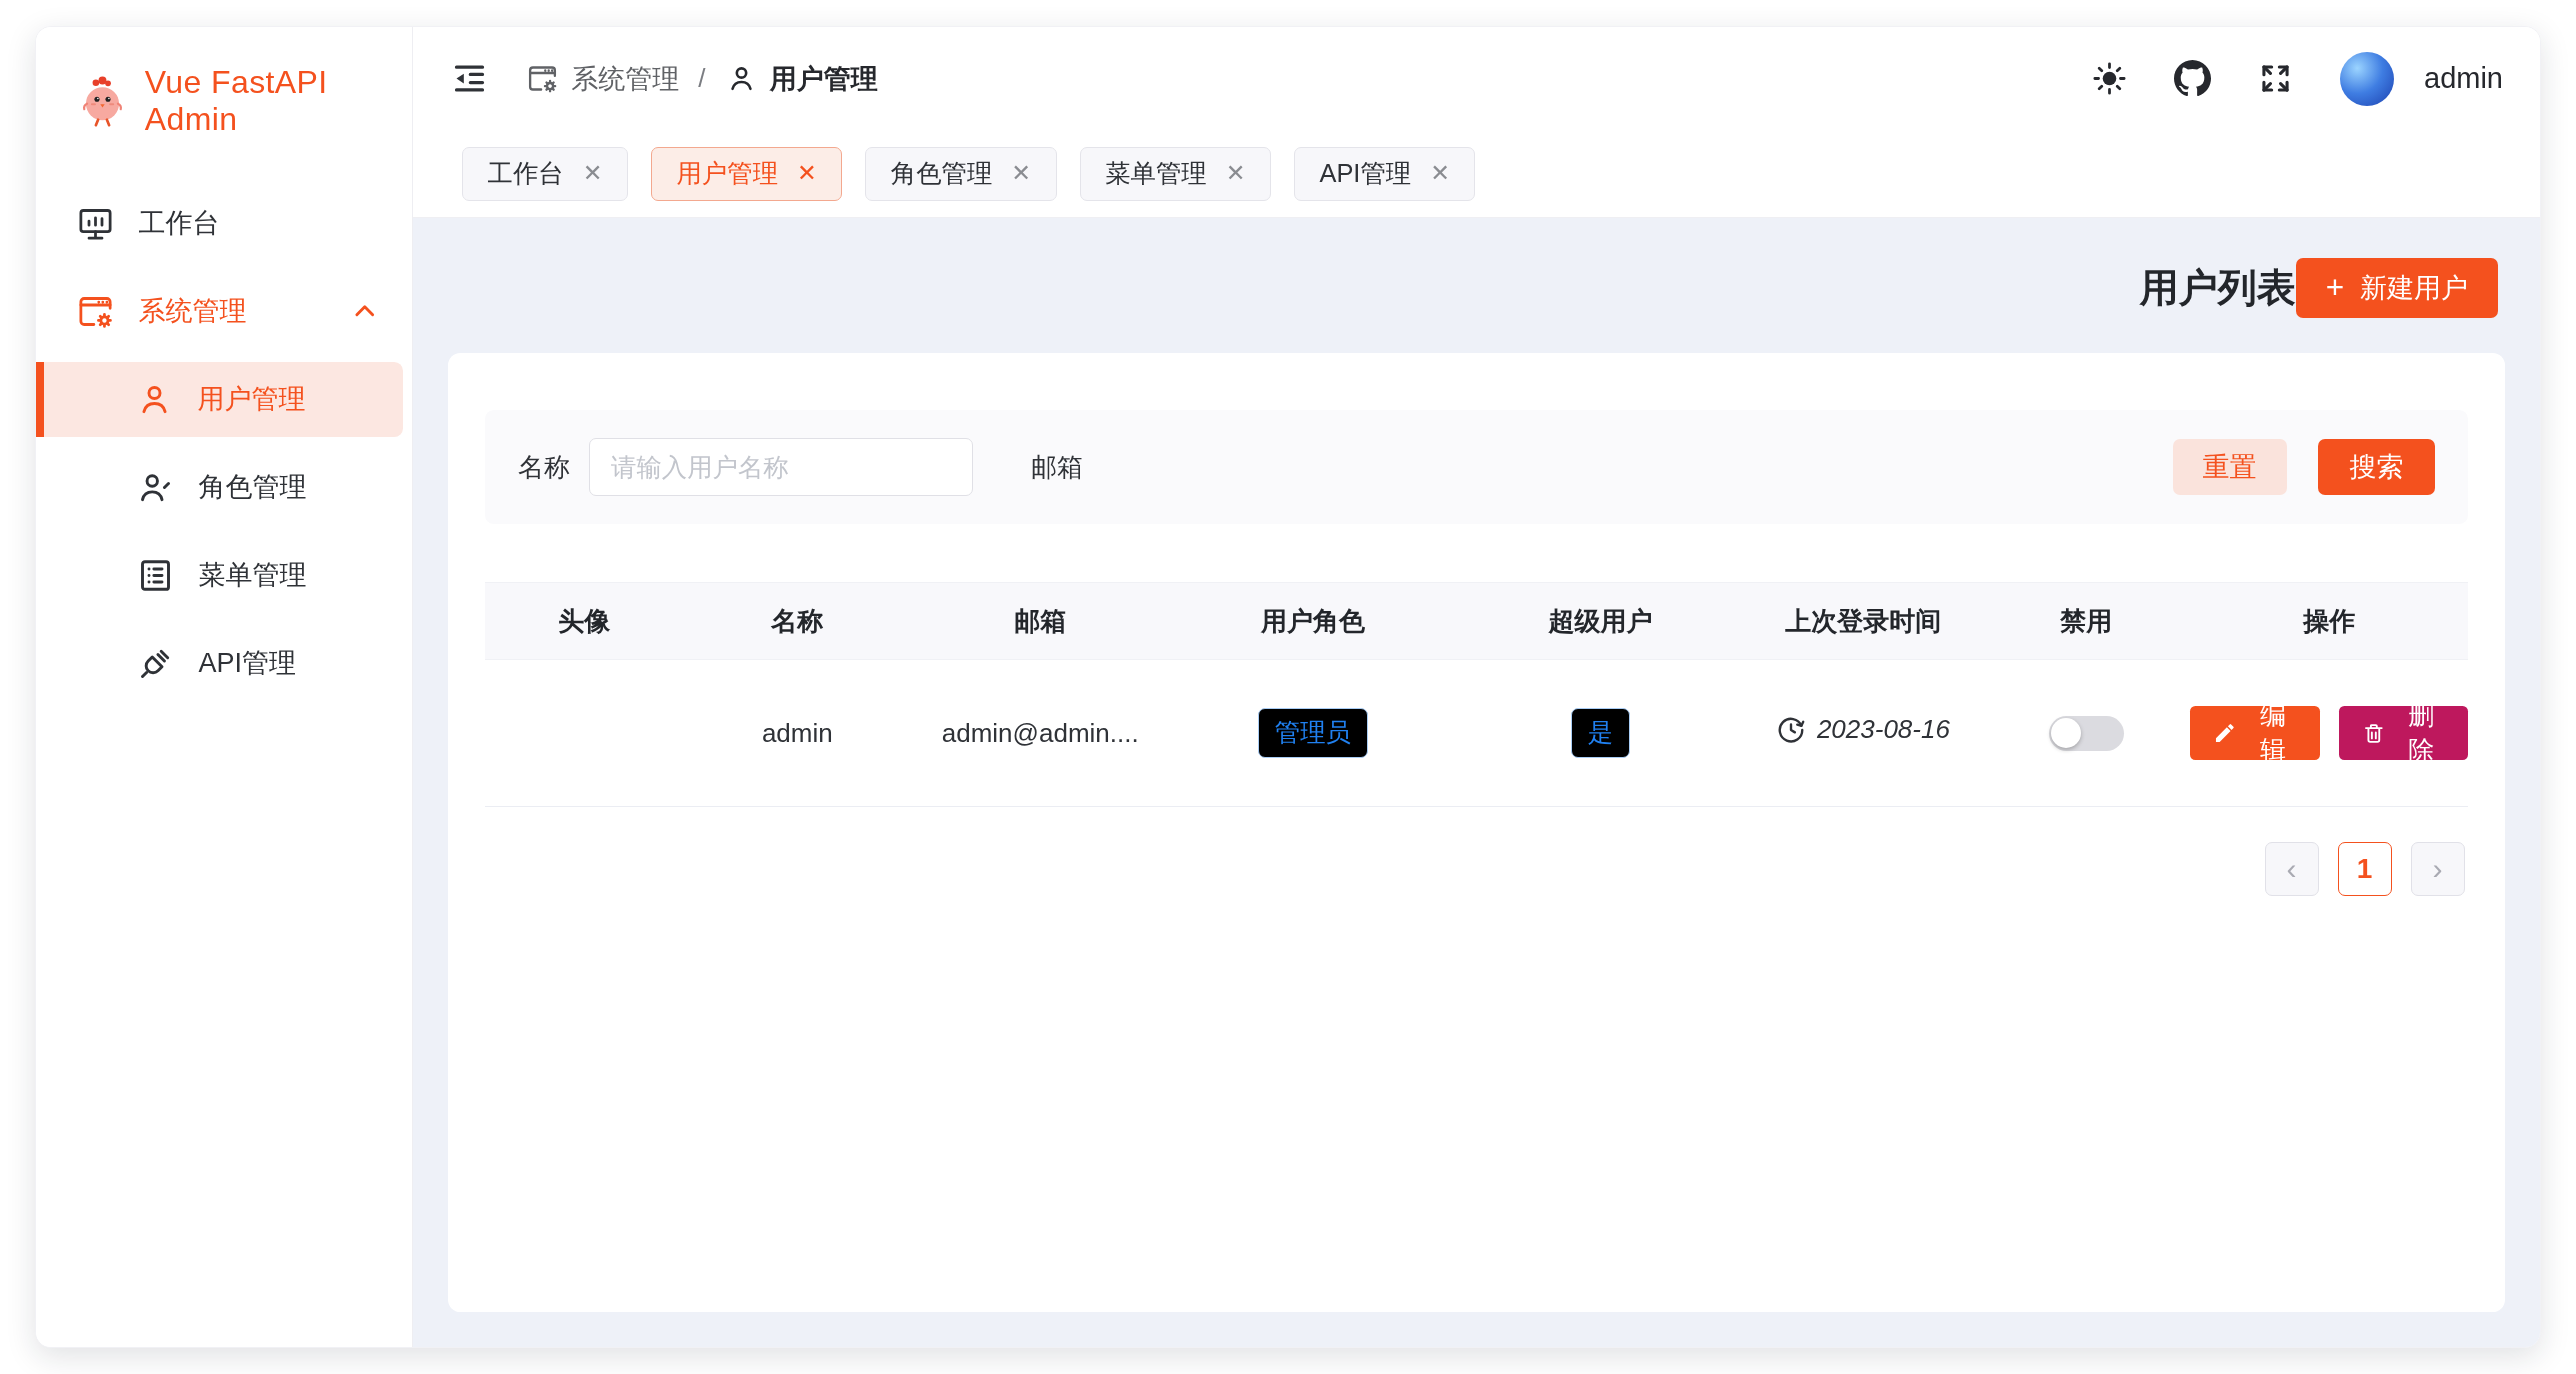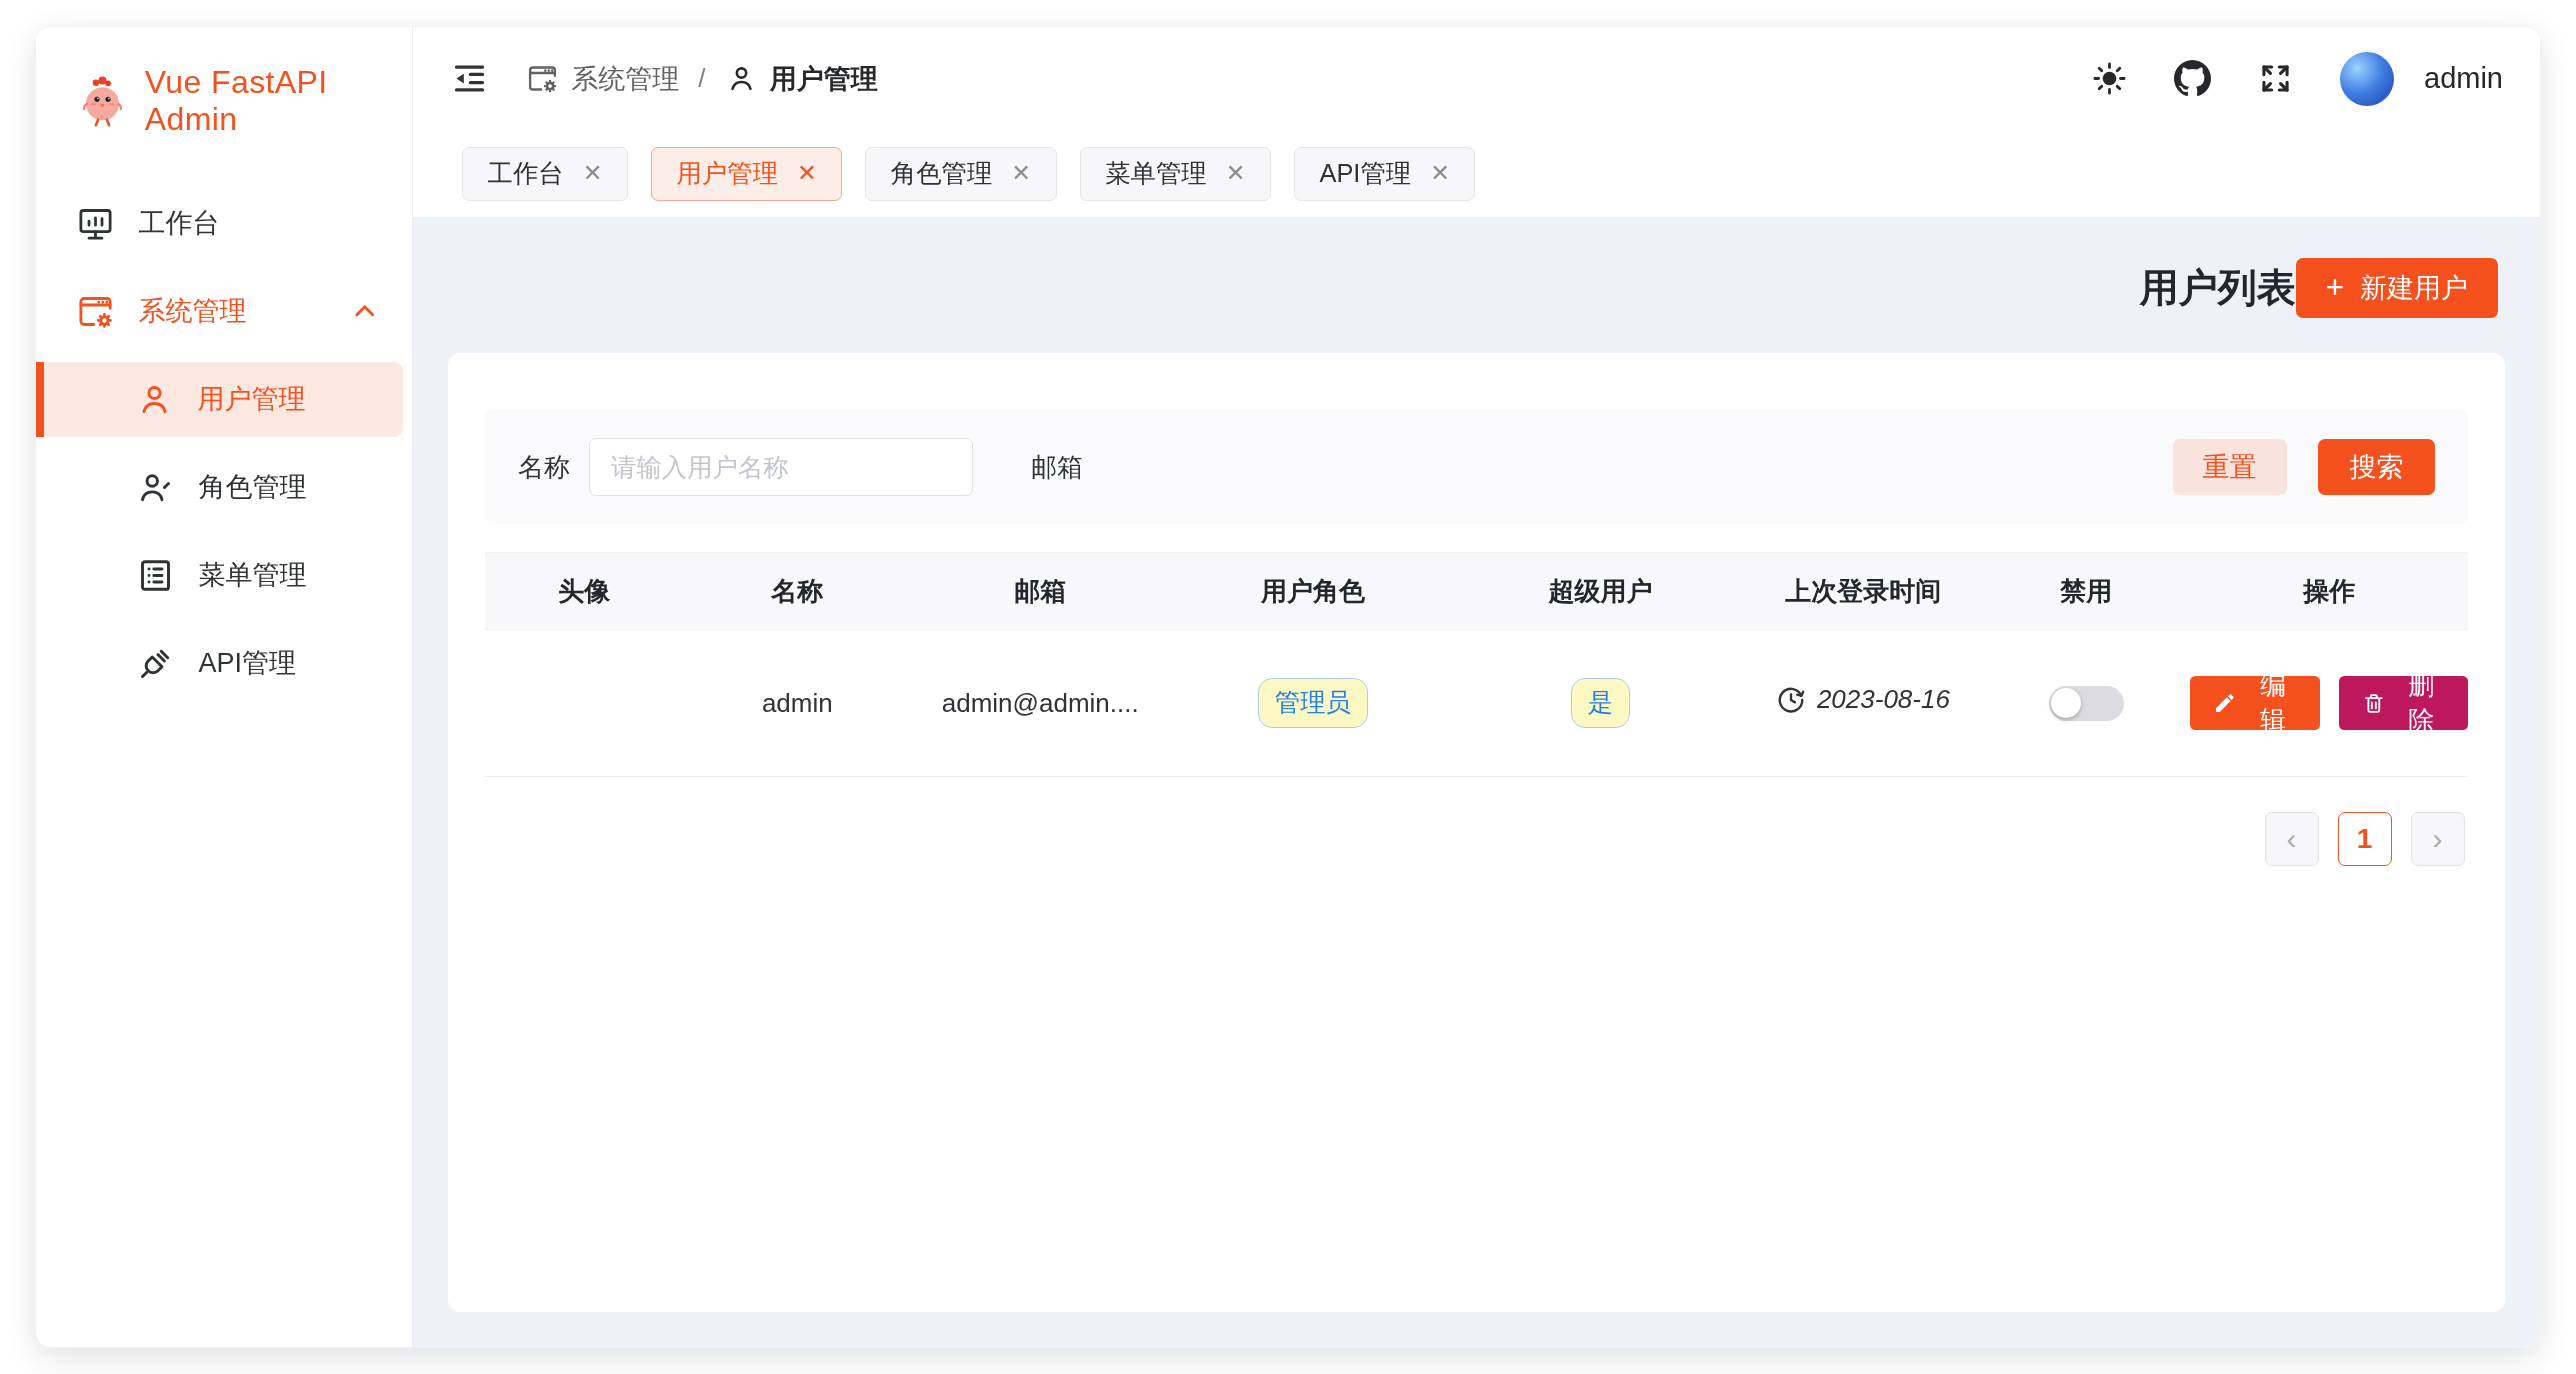--- a/index.html
+++ b/index.html
@@ -127,36 +127,36 @@
   .btn-reset {
     margin-left: auto;
     background: #FAE3DC; color: #F4511E;
     height: 56px; padding: 0 30px; border-radius: 7px; font-size: 27px;
   }
   .btn-search {
     margin-left: 31.5px;
     background: #F4511E; color: #fff;
     height: 56px; padding: 0 31.5px; border-radius: 7px; font-size: 27px;
   }
-  table { width: 100%; border-collapse: collapse; table-layout: fixed; margin-top: 28px; flex: none; }
+  table { width: 100%; border-collapse: collapse; table-layout: fixed; margin-top: 58px; flex: none; }
   thead th {
     background: #F8F8FB; height: 77px;
     font-size: 26px; font-weight: 700; color: #23262B;
     border-top: 0.9px solid #F0F1F5; border-bottom: 0.9px solid #F0F1F5;
     text-align: center;
   }
   tbody td {
     height: 147px; text-align: center; vertical-align: middle;
     font-size: 26px; color: #2F3237;
     border-bottom: 0.9px solid #EBEDF3;
   }
   .tag {
     display: inline-block; padding: 7px 15.8px;
     font-size: 25.4px; color: #2080F0;
-    background: #fef9c3; border: 0.9px solid #A9CDF5; border-radius: 14px;
+    background: #000000; border: 0.9px solid #A9CDF5; border-radius: 7px;
   }
   .time-cell { display: inline-flex; align-items: center; gap: 10.5px; font-style: italic; }
   .time-cell svg { width: 30px; height: 30px; }
   .switch {
     width: 75px; height: 35px; border-radius: 17.5px;
     background: #DBDBE0; position: relative; display: inline-block;
     vertical-align: middle; cursor: pointer;
   }
   .switch .thumb {
     position: absolute; left: 2.6px; top: 2.6px;

